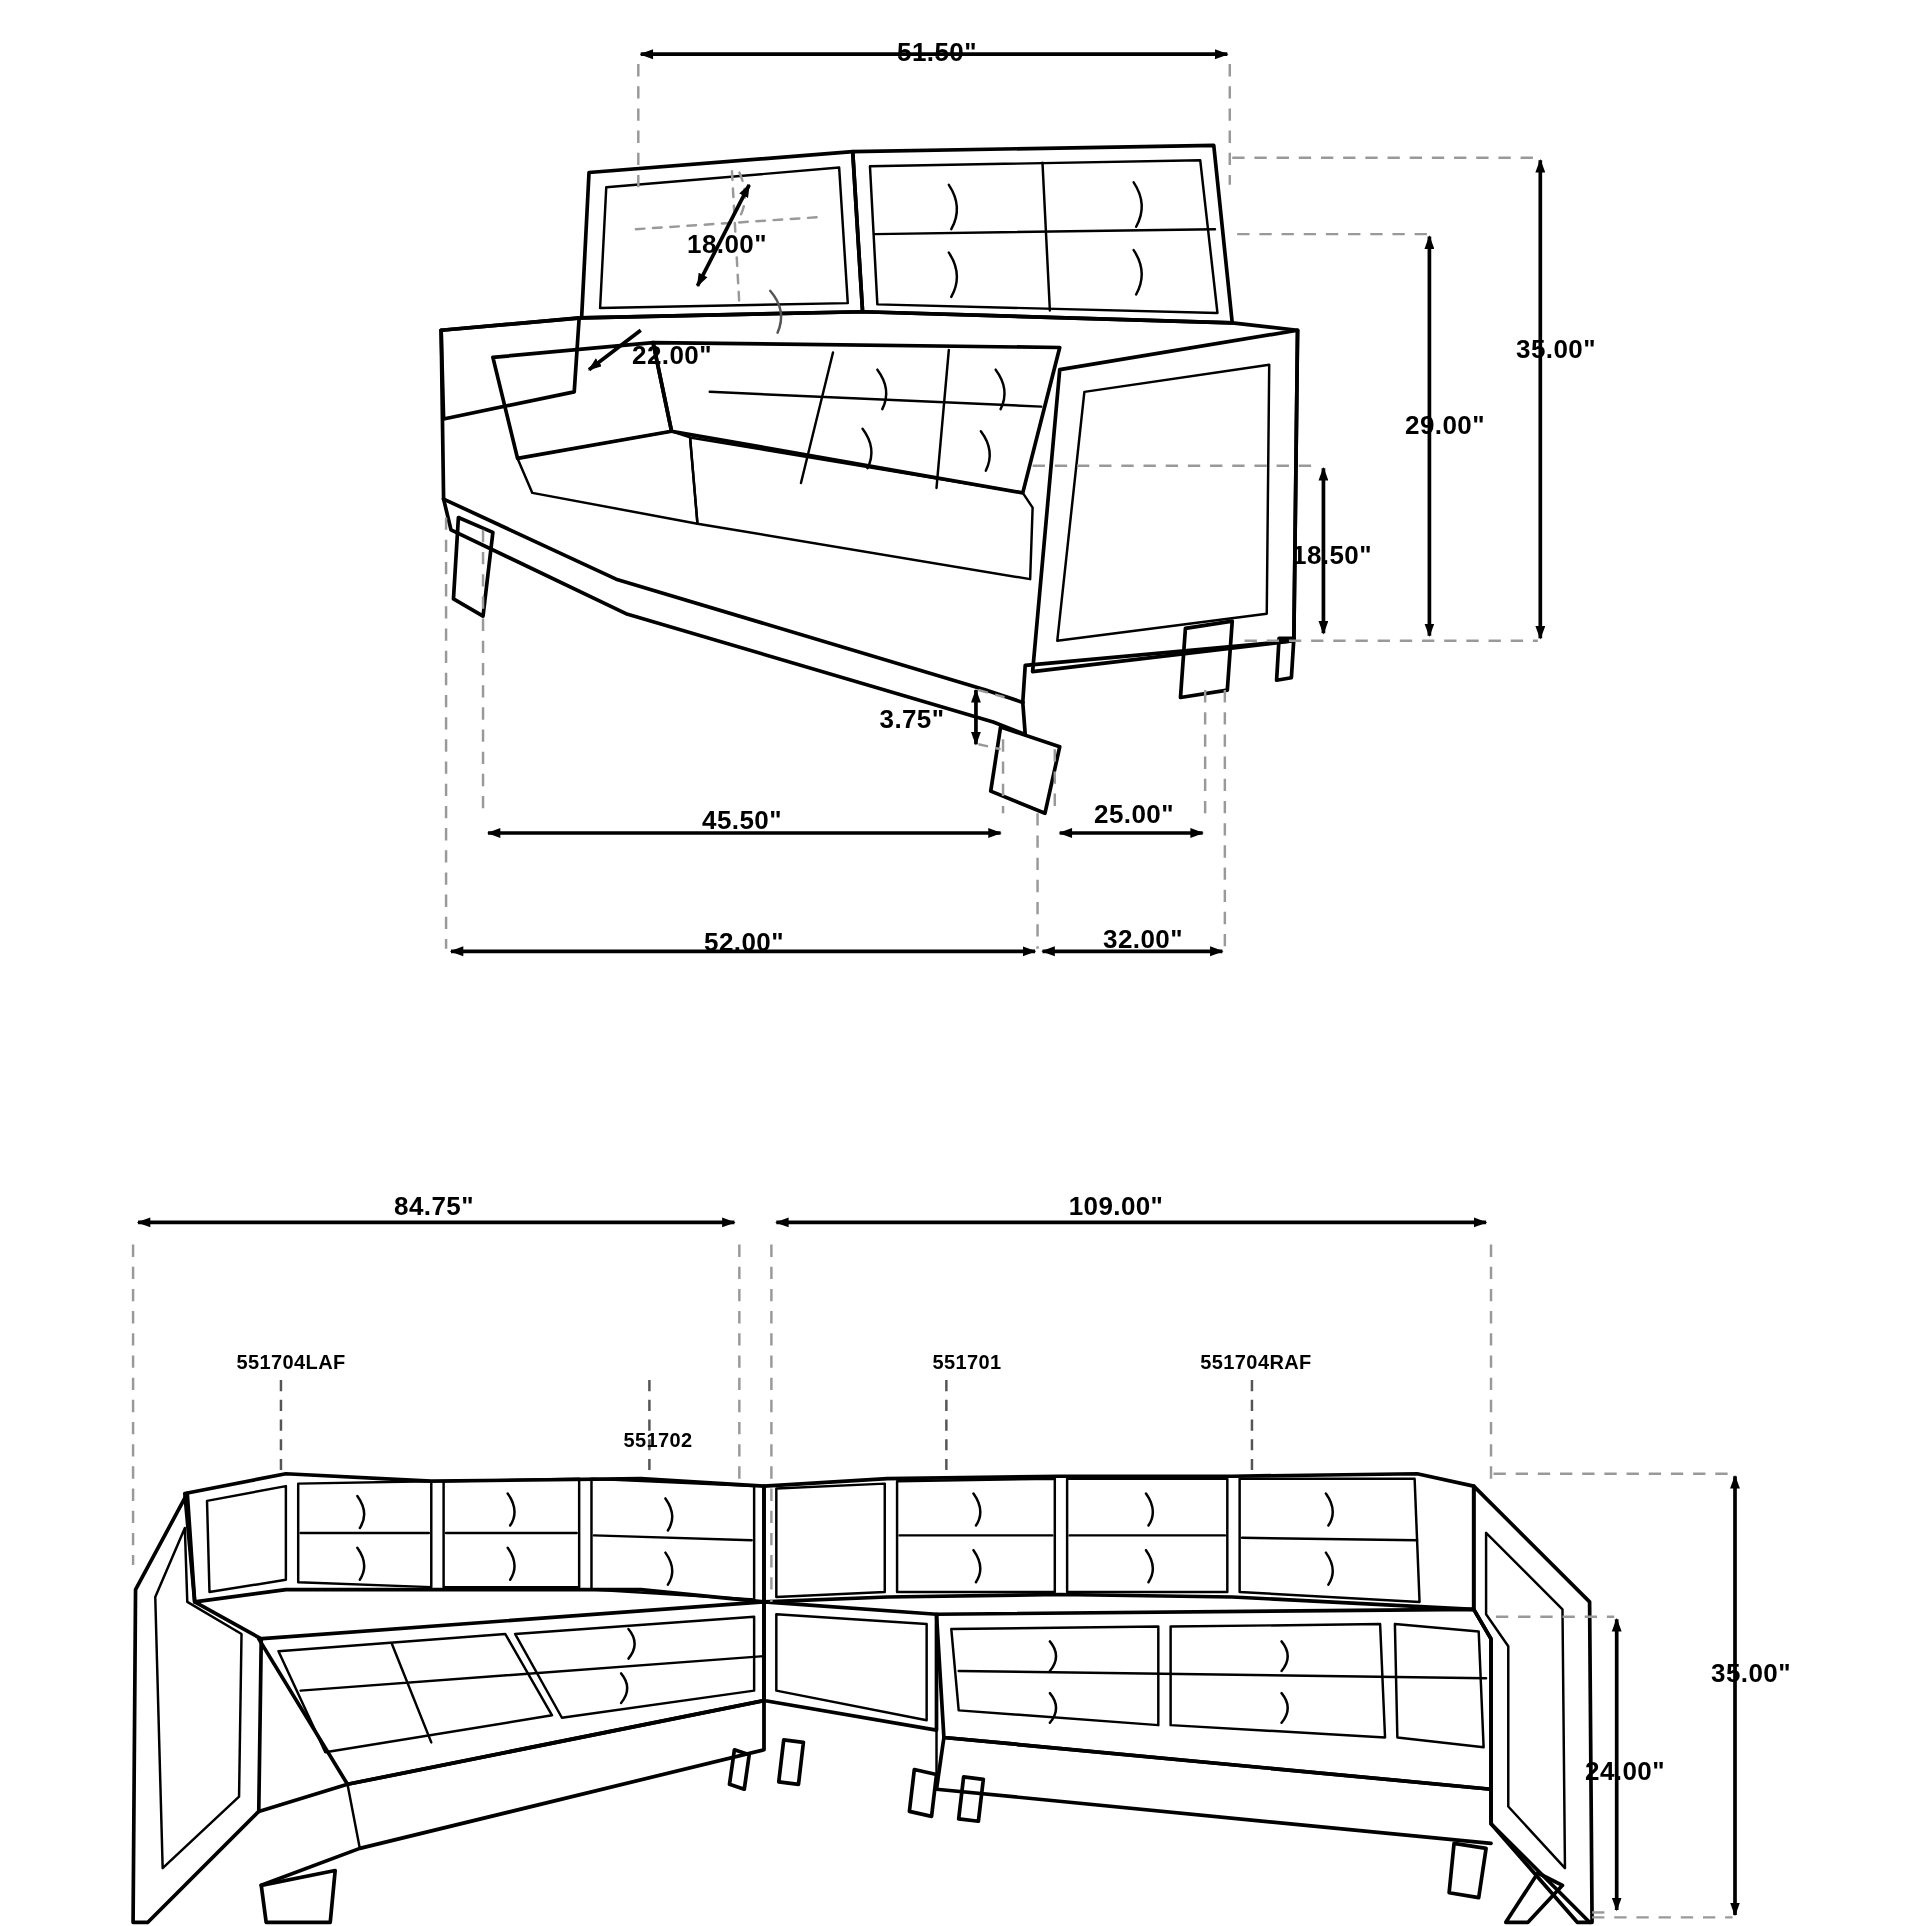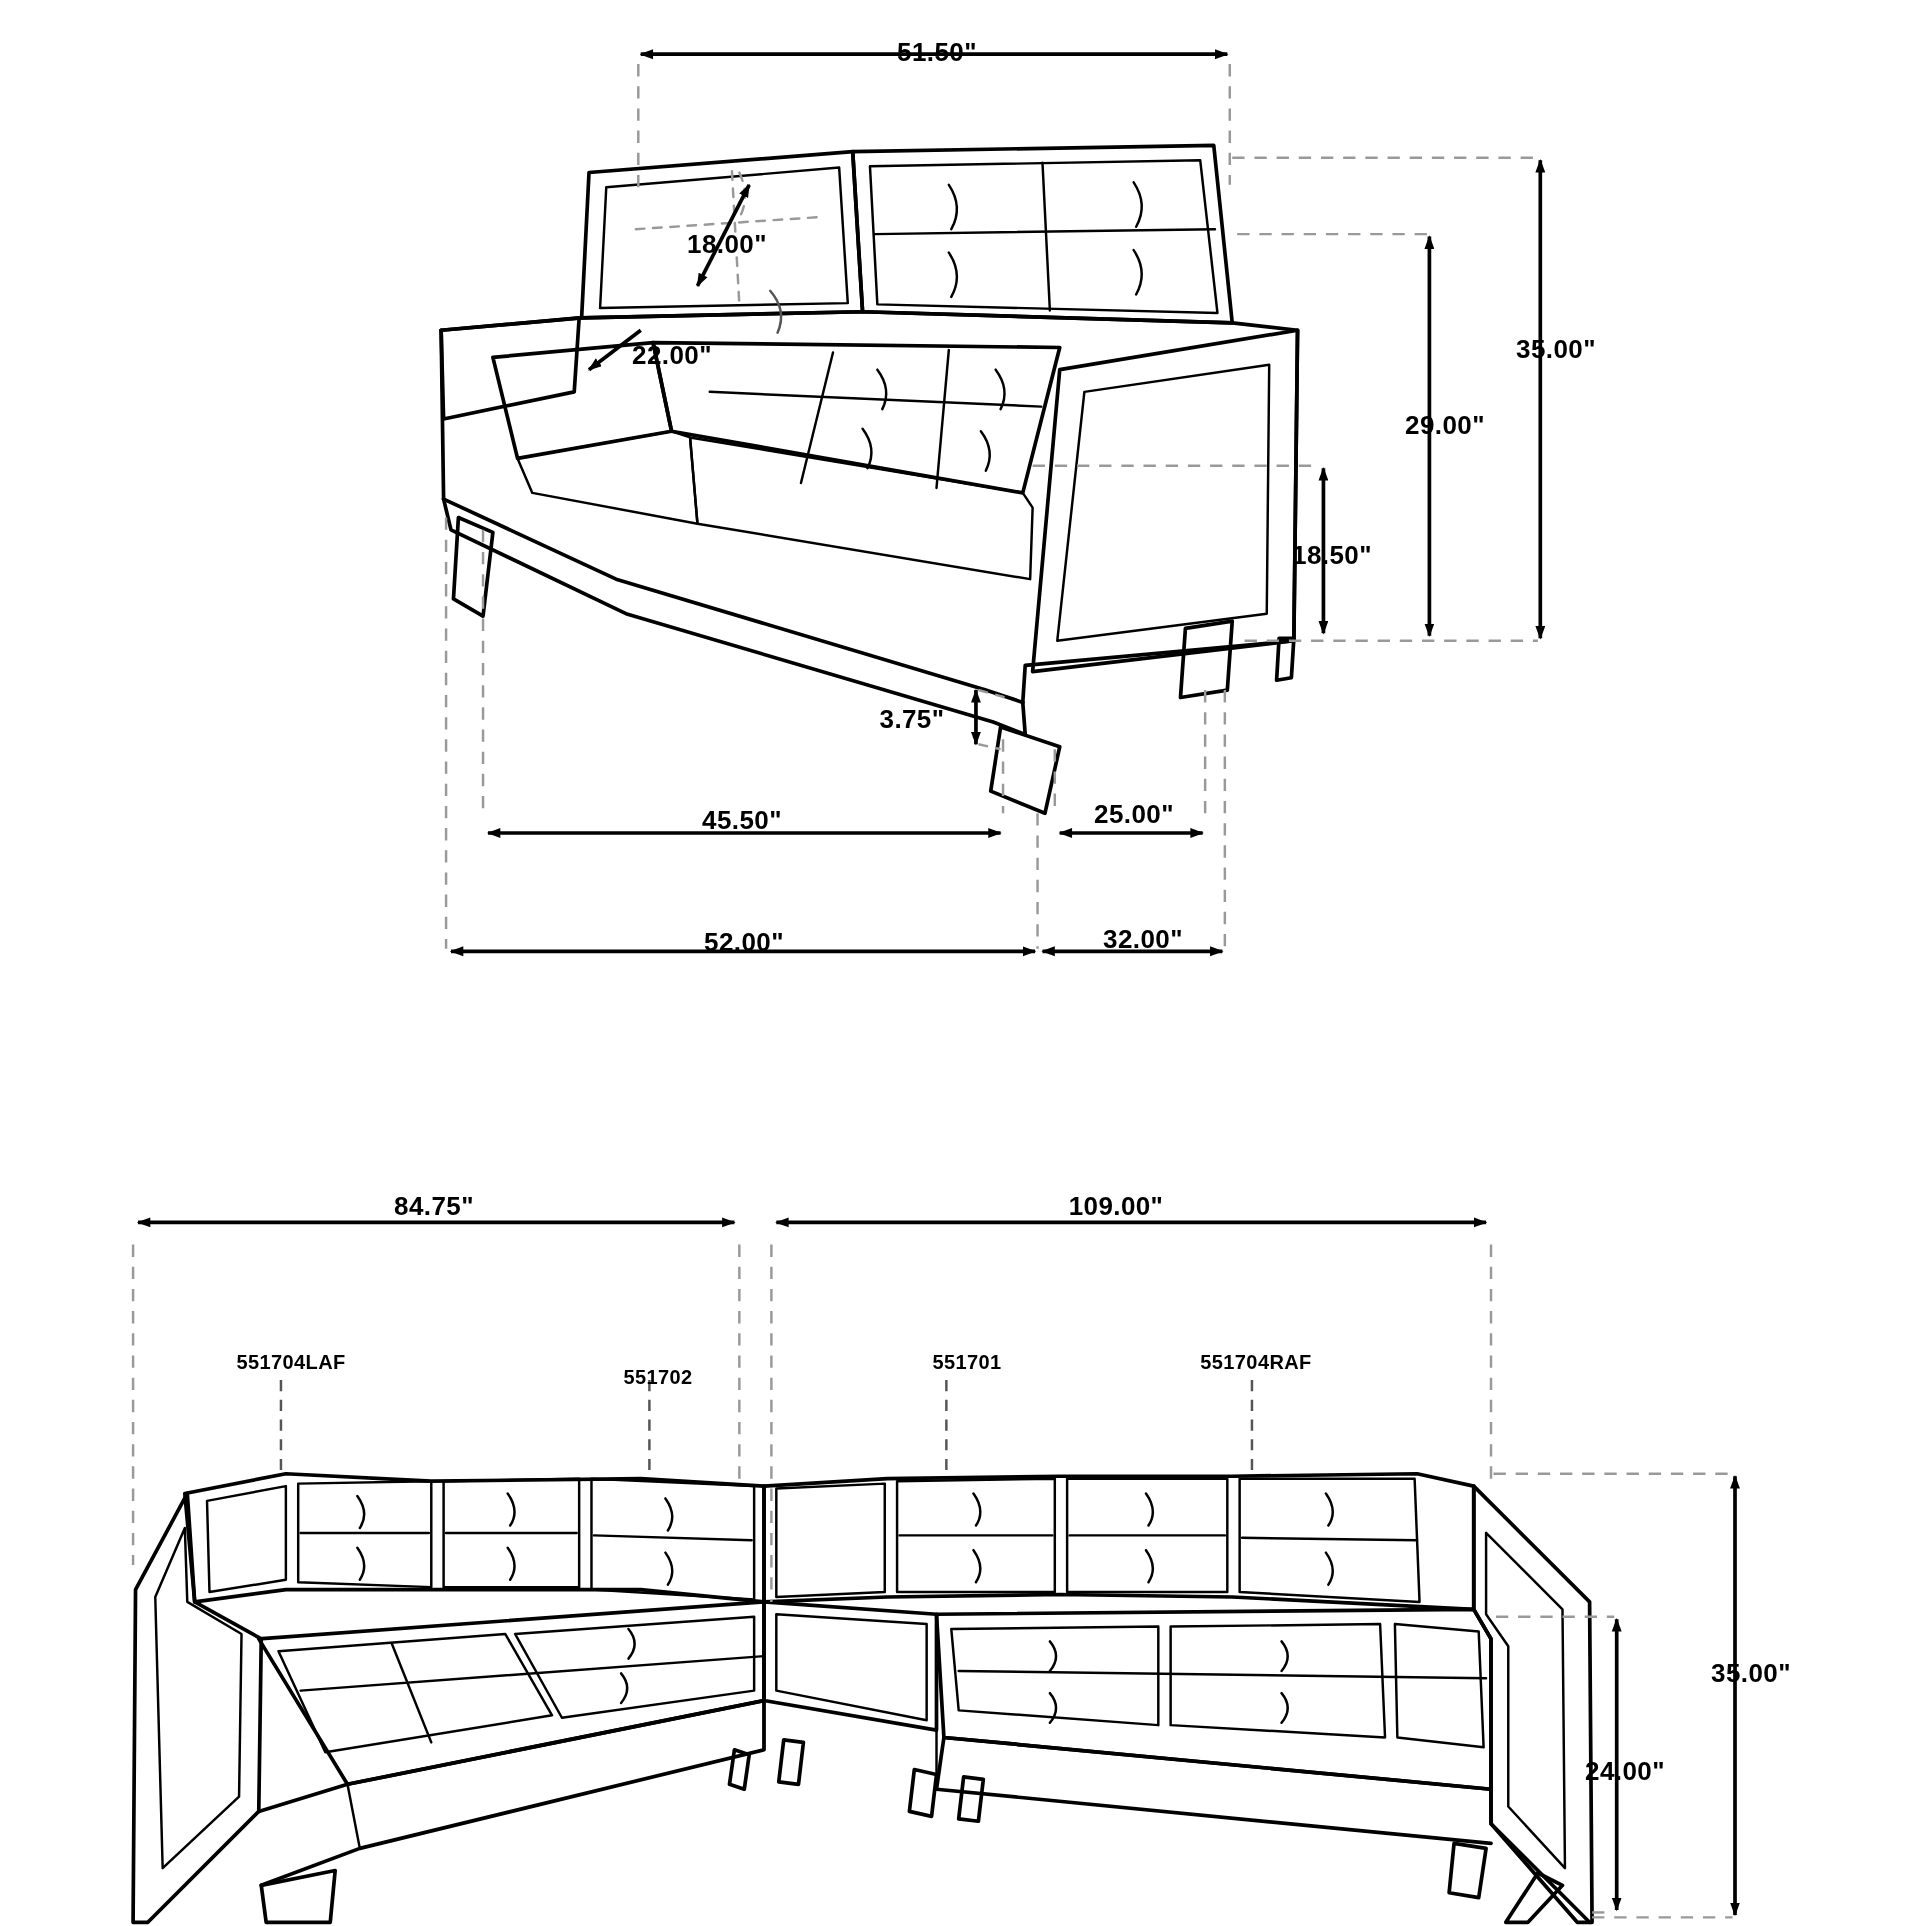--- a/index.html
+++ b/index.html
@@ -253,18 +253,18 @@
   <div class="dimlabel" style="left:1134px; top:814px;">25.00"</div>
   <div class="dimlabel" style="left:744px; top:942px;">52.00"</div>
   <div class="dimlabel" style="left:1143px; top:939px;">32.00"</div>
 
   <div class="dimlabel" style="left:434px; top:1206px;">84.75"</div>
   <div class="dimlabel" style="left:1116px; top:1206px;">109.00"</div>
   <div class="dimlabel" style="left:1751px; top:1673px;">35.00"</div>
   <div class="dimlabel" style="left:1625px; top:1771px;">24.00"</div>
 
   <div class="partlabel" style="left:291px; top:1362px;">551704LAF</div>
-  <div class="partlabel" style="left:658px; top:1377px;">551702</div>
+  <div class="partlabel" style="left:658px; top:1440px;">551702</div>
   <div class="partlabel" style="left:955px; top:1362px;margin-left:12px;">551701</div>
   <div class="partlabel" style="left:1256px; top:1362px;">551704RAF</div>
 
 </div>
 
 
 </body></html>

